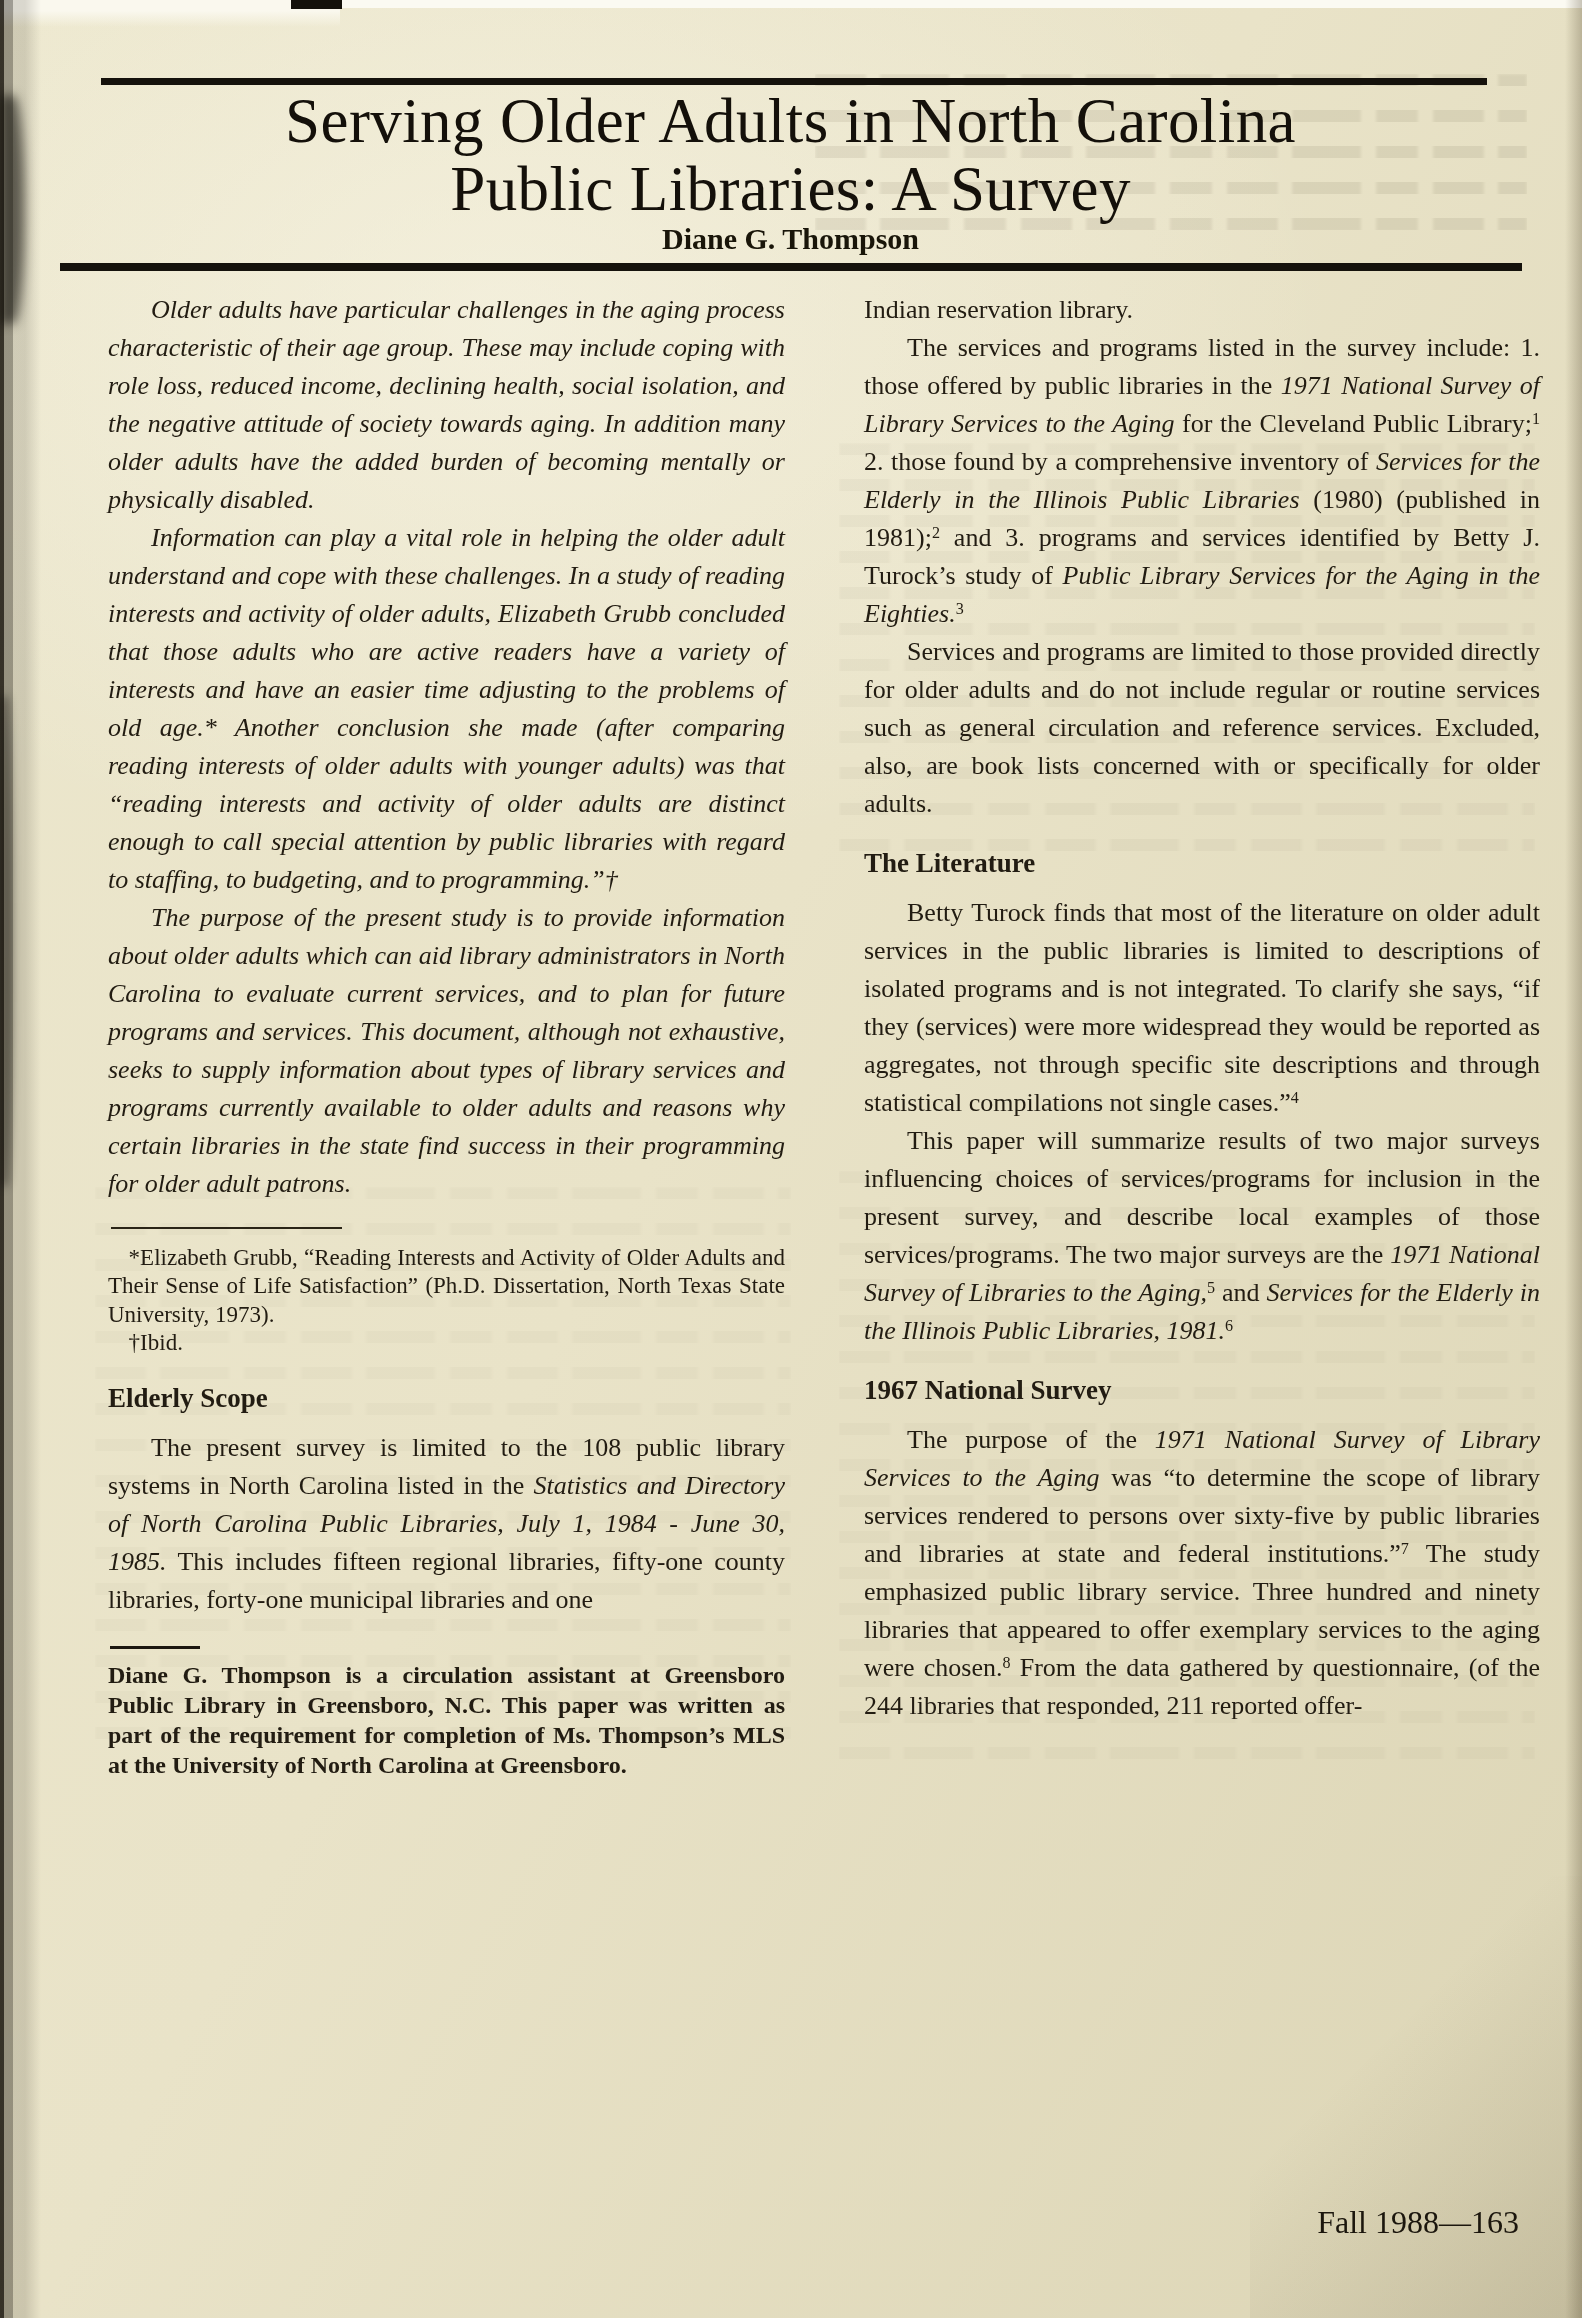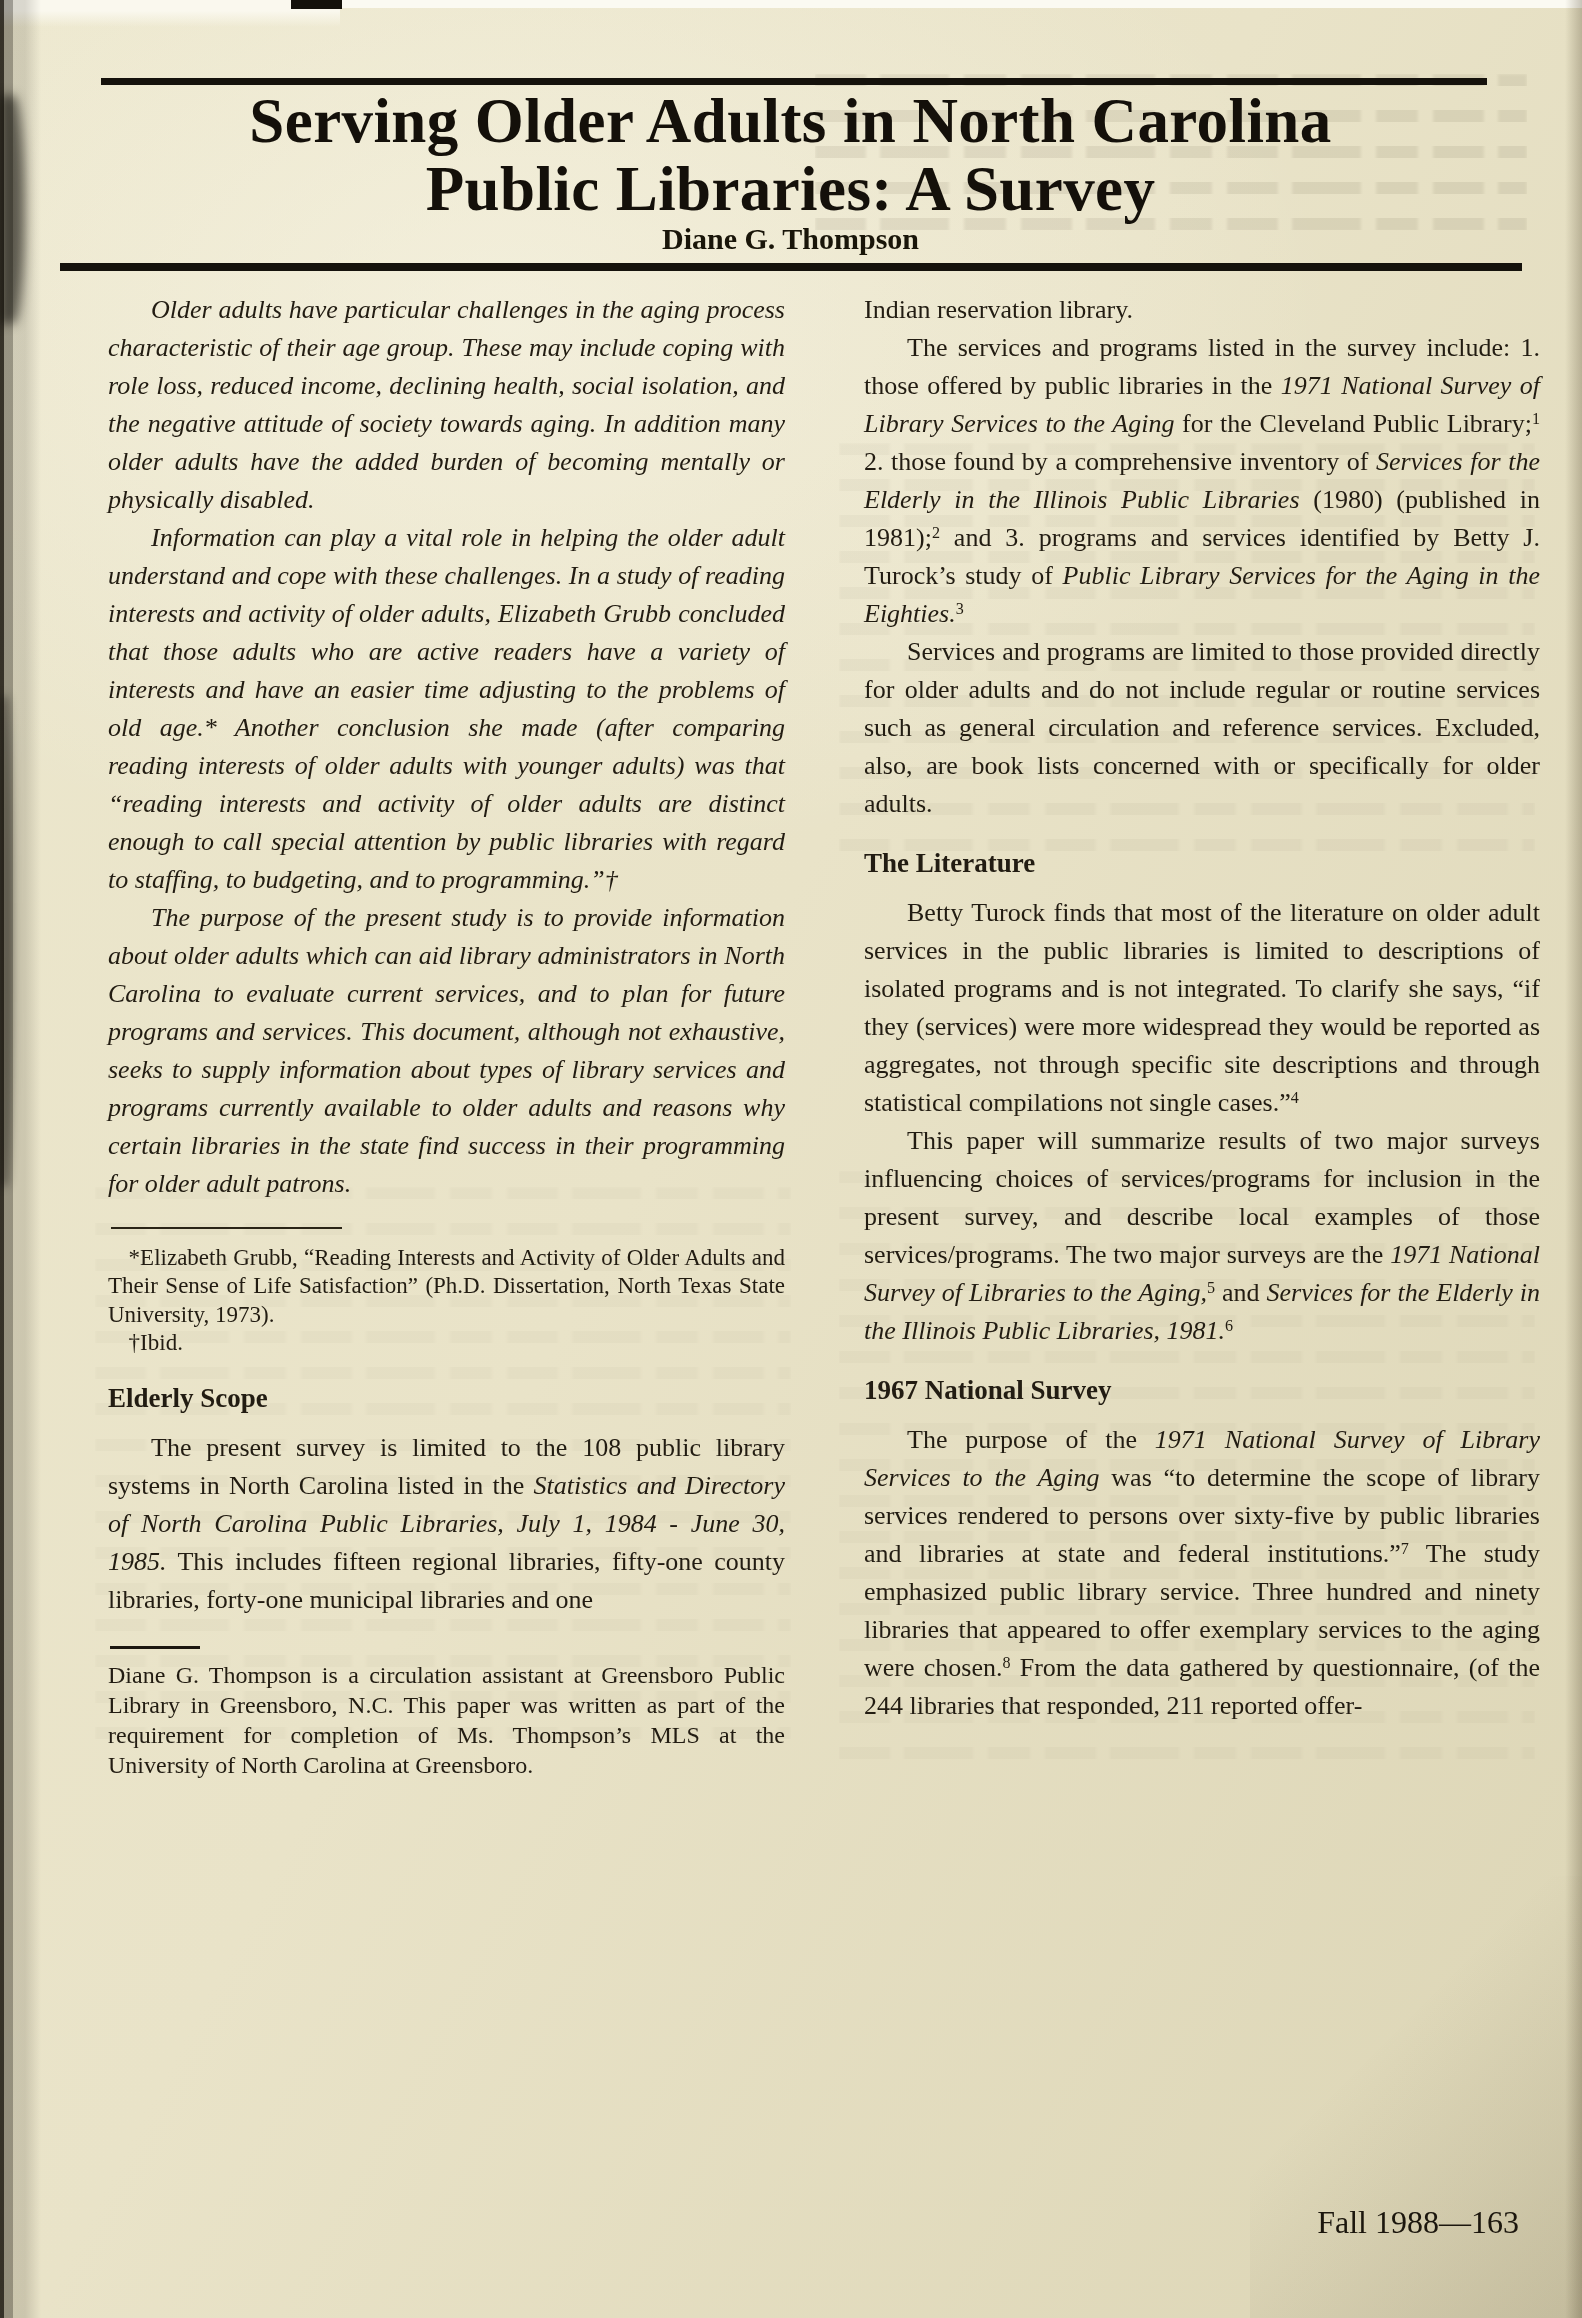--- a/index.html
+++ b/index.html
@@ -45,38 +45,38 @@
     filter: blur(1.6px);
   }
   .ghost-header-right { left: 815px; top: 74px; width: 712px; height: 158px; opacity: 0.16; }
   .ghost-col-right-upper { left: 839px; top: 443px; width: 696px; height: 411px; opacity: 0.07; }
   .ghost-col-right-mid { left: 839px; top: 1171px; width: 696px; height: 601px; opacity: 0.06; }
   .ghost-col-left { left: 95px; top: 1187px; width: 696px; height: 570px; opacity: 0.05; }
   
   .rule-top { position: absolute; left: 101px; top: 78px; width: 1386px; height: 7.1px; background: #15120c; }
   .rule-author { position: absolute; left: 60px; top: 263px; width: 1462px; height: 8px; background: #15120c; }
   .title { position: absolute; left: 59px; top: 87px; width: 1463px; margin: 0;
-    text-align: center; font-size: 63px; line-height: 68px; font-weight: bold; color: #14100a; letter-spacing: 0.4px; }
+    text-align: center; font-size: 63px; line-height: 68px; font-weight: normal; color: #14100a; letter-spacing: 0.4px; }
   .title .title-line { display: block; }
   .author { position: absolute; left: 59px; top: 221px; width: 1463px;
     text-align: center; font-size: 30px; line-height: 35px; font-weight: bold; color: #191509; }
   
   .col { position: absolute; top: 291px; font-size: 26px; line-height: 38px; text-align: justify; }
   .col-left { left: 108px; width: 677px; }
   .col-right { left: 864px; width: 676px; }
   .col p { margin: 0; }
   .indent { text-indent: 43px; }
   .intro { font-style: italic; }
   em { font-style: italic; }
   sup { font-size: 0.62em; line-height: 0; vertical-align: baseline; position: relative; top: -0.5em; }
   .section-heading { font-size: 27px; line-height: 33px; font-weight: bold; margin: 24px 0 14.2px; text-align: left; }
   .fn-rule { width: 231px; height: 2.4px; background: #2a2416; margin: 24px 0 14.2px 3.2px; }
   .footnote { font-size: 23px; line-height: 28.5px; text-indent: 20.6px; }
   .note-rule { width: 90px; height: 3.2px; background: #1c1710; margin: 27px 0 11px 1.6px; }
-  .author-note { font-size: 24px; line-height: 30px; font-weight: normal; }
+  .author-note { font-size: 24px; line-height: 30px; font-weight: bold; }
   .footer { position: absolute; right: 63px; top: 2204px; font-size: 32px; line-height: 36px; color: #1b160d; }
 </style>
 </head>
 <body>
 
 <div class="page">
 
   <div class="scan-white-top"></div>
   <div class="scan-white-corner"></div>
   <div class="scan-tick"></div>

